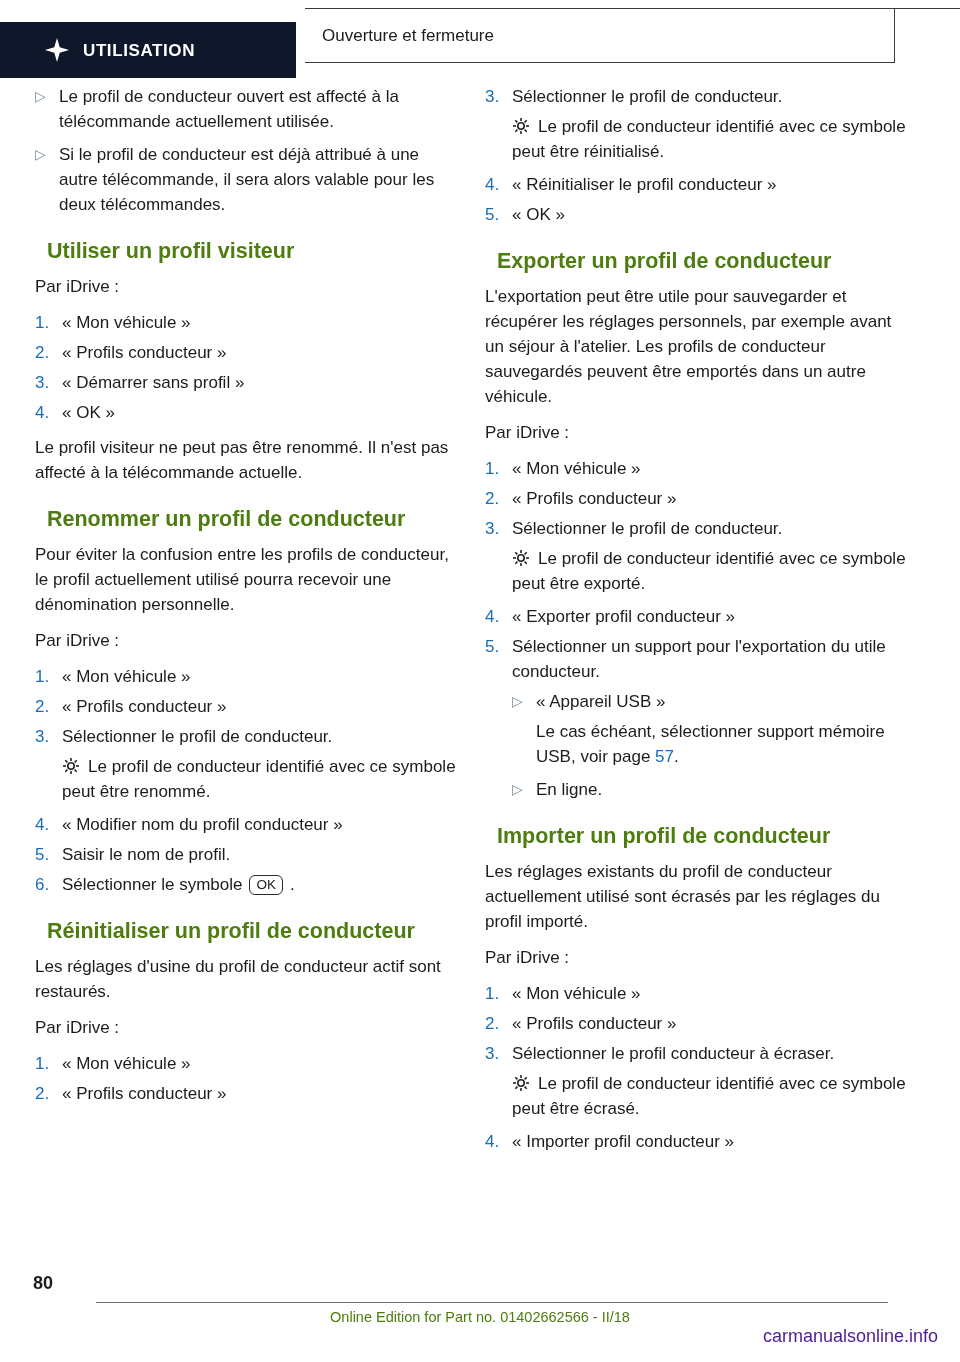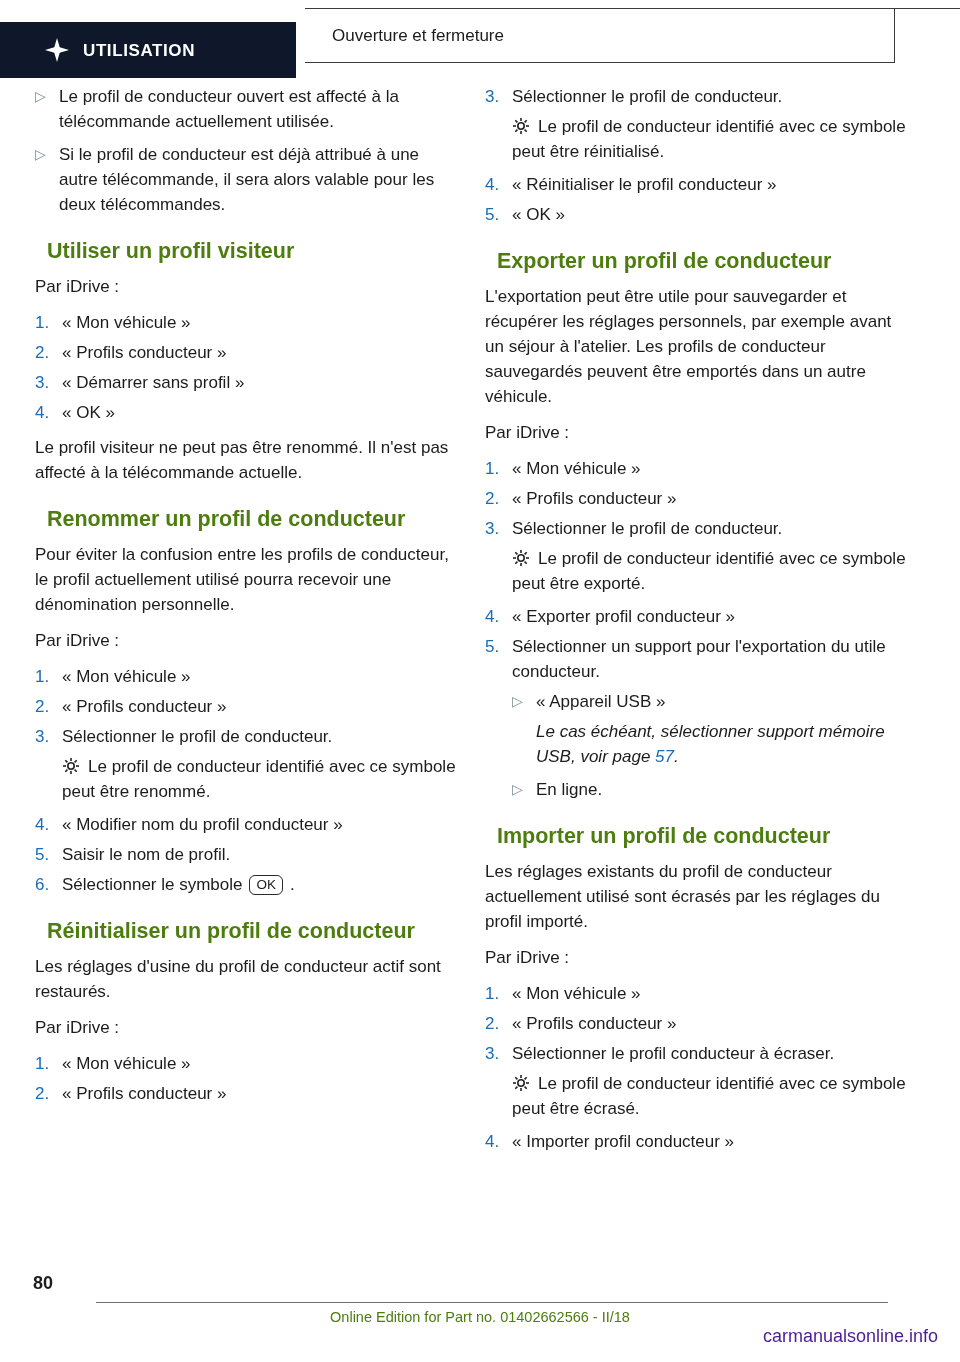--- a/index.html
+++ b/index.html
@@ -17,21 +17,21 @@
     padding-left:44px; box-sizing:border-box;
   }
   .logo { margin-right:13px; display:flex; align-items:center; }
   .section-label { color:#ffffff; font-size:17px; font-weight:bold; letter-spacing:0.6px; }
   .title-cell { position:absolute; top:8px; left:305px; right:0; height:54px; border-top:1px solid #3a3a3a; }
   .title-inner {
     width:590px; height:100%; box-sizing:border-box;
     border-right:1px solid #3a3a3a; border-bottom:1px solid #3a3a3a;
     display:flex; align-items:center; padding-left:17px;
   }
-  .chapter-title { font-size:17px; color:#1c1c1c;margin-left:10px; }
+  .chapter-title { font-size:17px; color:#1c1c1c; }
 
   
   .content { position:absolute; top:84px; left:35px; display:flex; gap:27px; }
   .col { width:423px; }
 
   .heading { font-size:21.5px; line-height:28px; font-weight:bold; color:#4d7c0f; margin:20px 12px 9px; }
   .para { margin:0 0 11px; }
   .steps { margin:0 0 10px; }
   .step { display:flex; margin:0 0 5px; }
   .num { width:27px; flex:none; color:#1a6cb5; }
@@ -40,21 +40,21 @@
   .gear { margin-right:8px; display:inline-block; }
   .gear svg { vertical-align:-3px; }
   .okbadge {
     display:inline-block; border:1.5px solid #2a2a2a; border-radius:6px;
     padding:0 6px; margin:0 7px; font-size:13.5px; line-height:18px; vertical-align:1px;
   }
   .bullet { display:flex; margin:0 0 8px; }
   .tri { width:24px; flex:none; color:#7e909c; font-size:14px; }
   .suboption { display:flex; margin:2px 0 5px 27px; }
   .suboption .tri { width:24px; }
-  .subnote { margin:1px 0 8px 51px;font-style:italic; }
+  .subnote { margin:1px 0 8px 51px; }
   .page-link { color:#1a6cb5; text-decoration:none; cursor:pointer; }
 
   
   .page-number { position:absolute; left:33px; top:1270px; font-size:18px; line-height:26px; font-weight:bold; color:#1c1c1c; }
   .footer-rule { position:absolute; left:96px; right:72px; top:1302px; border-top:1px solid #6e6e6e; }
   .edition { position:absolute; left:0; right:0; top:1306px; text-align:center; font-size:14.5px; line-height:22px; color:#4d7c0f; }
   .watermark { position:absolute; right:22px; top:1324px; font-size:18px; line-height:24px; color:#4c1d95; }
 </style>
 </head>
 <body>

